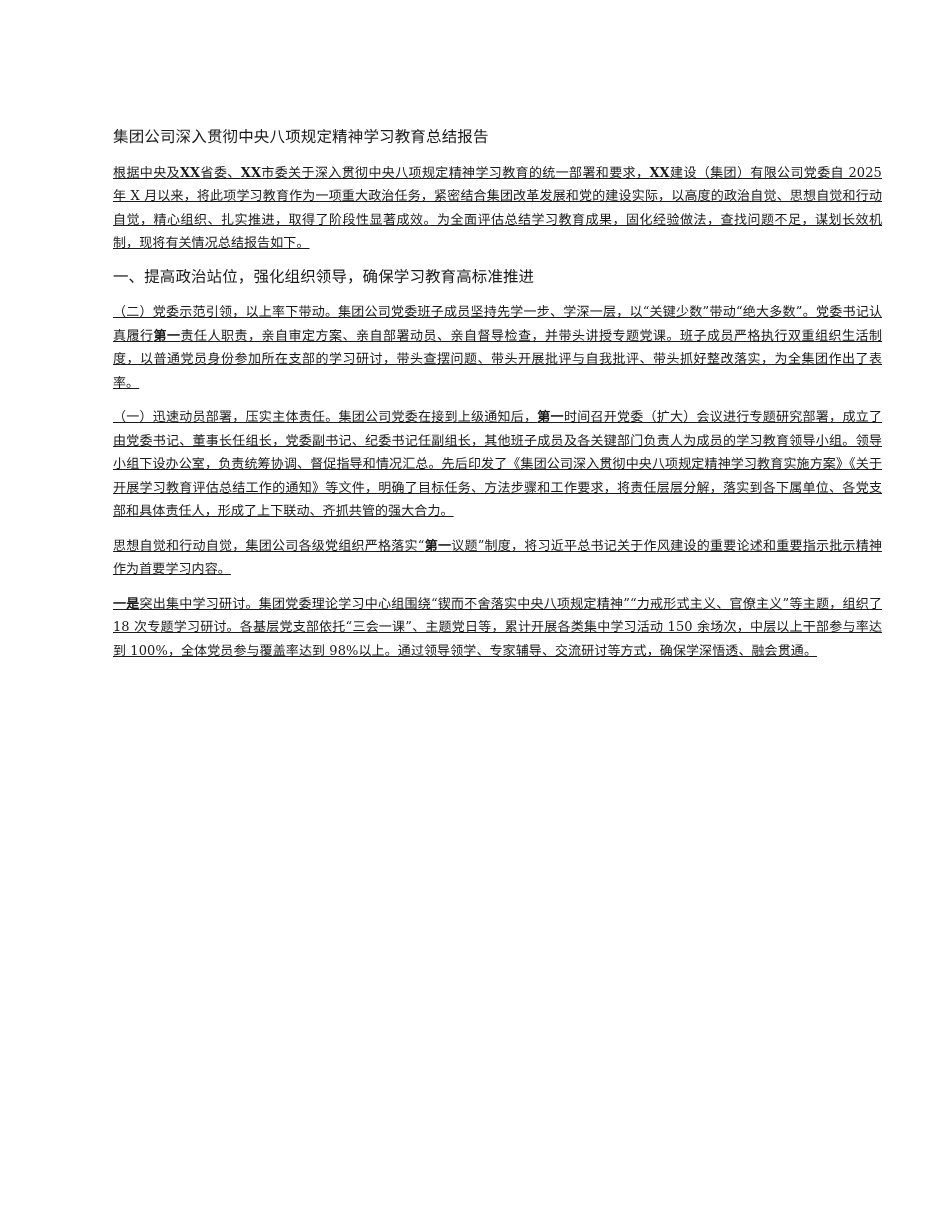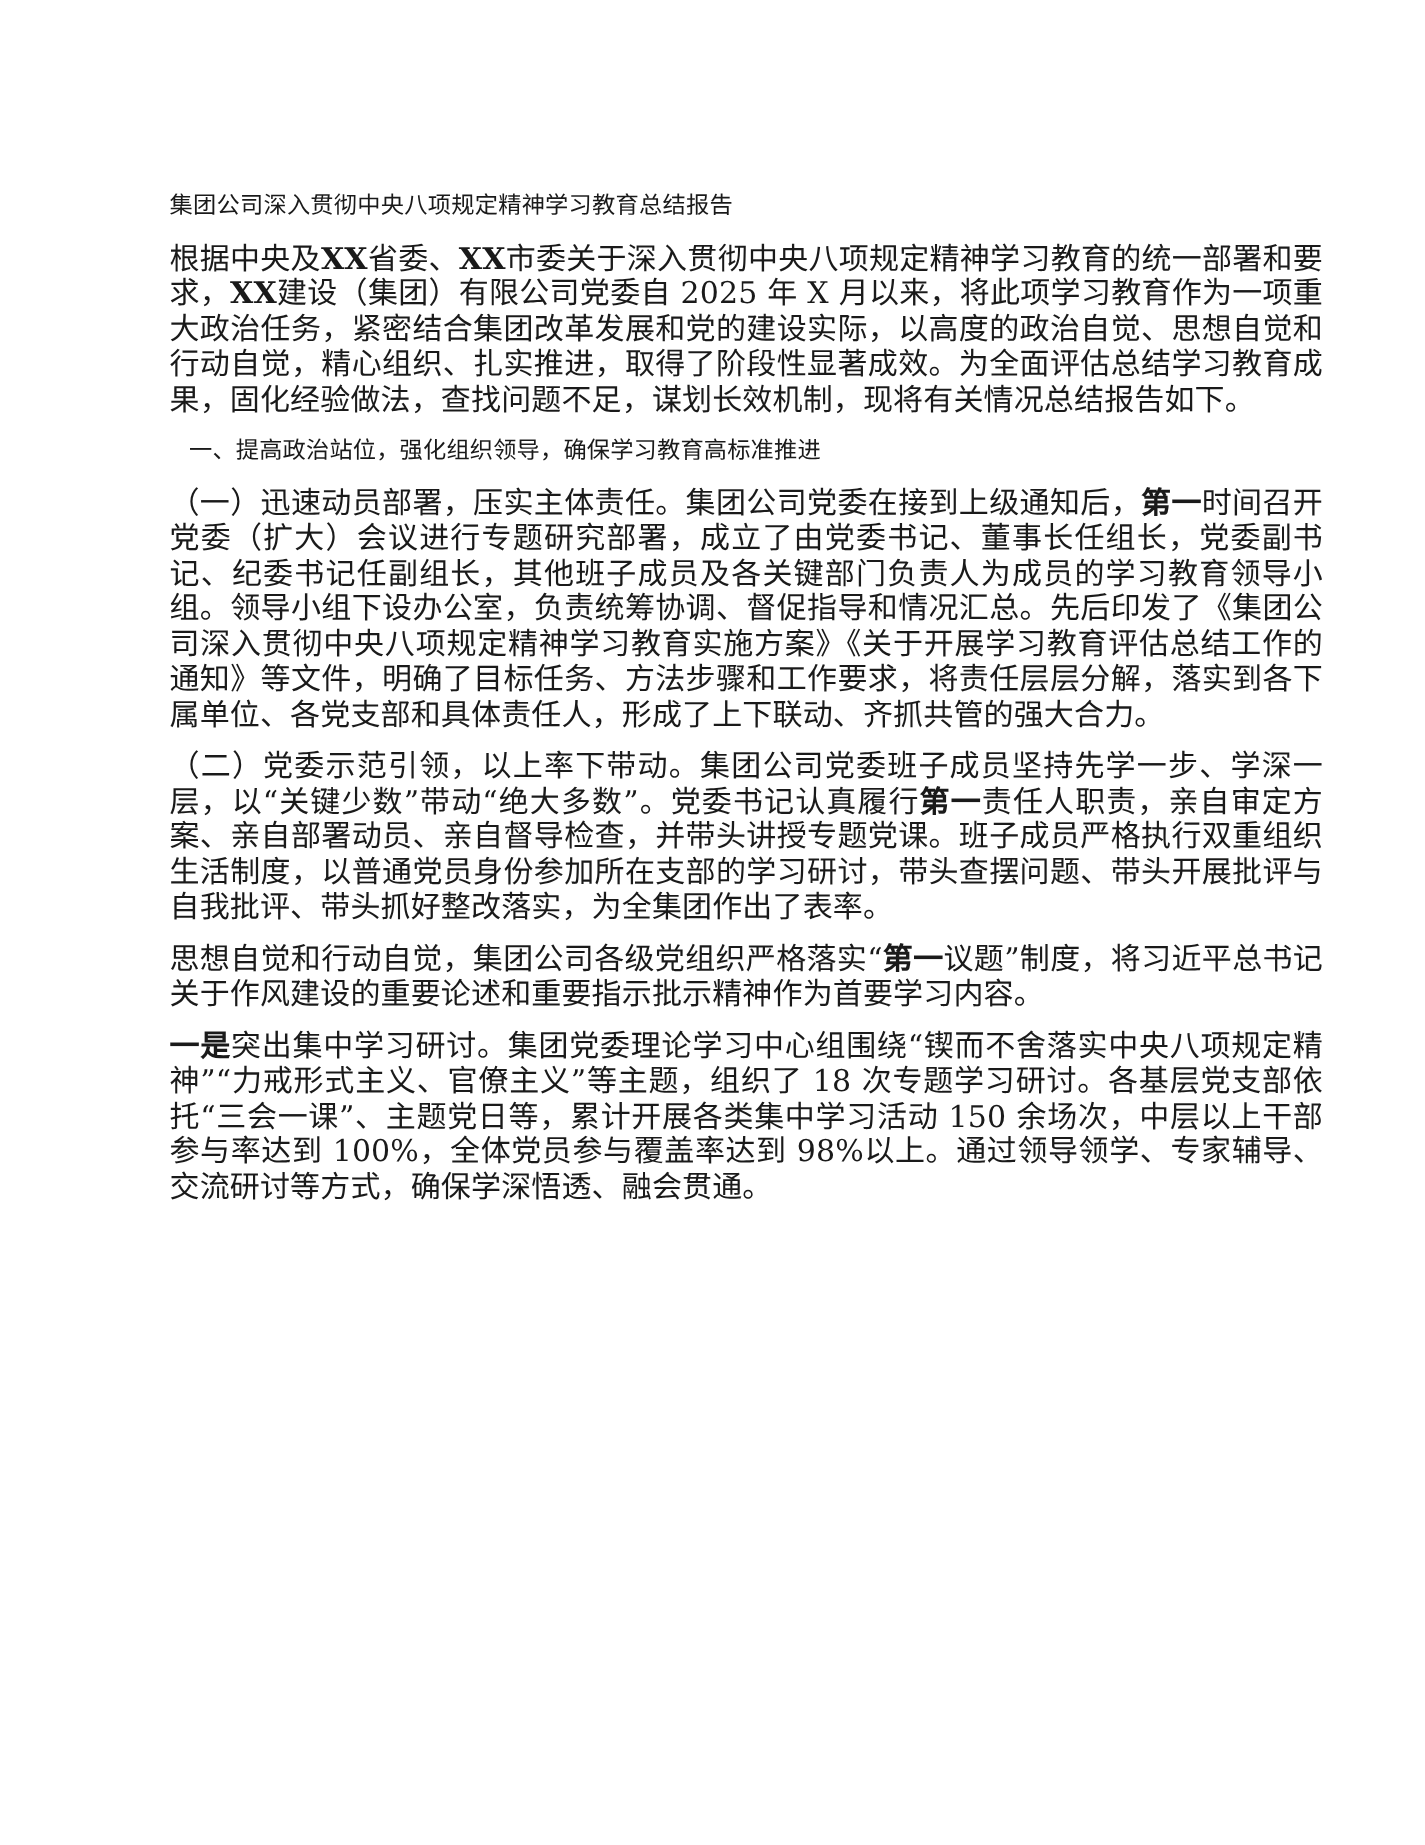--- a/index.html
+++ b/index.html
@@ -25,32 +25,33 @@
   }
   .doc-title {
     font-size: 15.5px;
     line-height: 23.5px;
     font-weight: normal;
     margin: 0 0 11px 0;
     letter-spacing: 0.15px;
     text-align: left;
   }
   p.para {
-    font-size: 20px;
+    font-size: 13px;
     line-height: 23.5px;
     margin: 0 0 11px 0;
     text-align: justify;
     text-justify: inter-ideograph;
     letter-spacing: 0.1px;
     word-break: break-all;
+    text-decoration: underline;
   }
   p.section-head {
     font-size: 15.5px;
     line-height: 23.5px;
-    margin: 0 0 11px 13px;
+    margin: 0 0 11px 0;
     text-align: left;
     letter-spacing: 0.1px;
   }
   p.sub-head {
     text-indent: 0;
   }
   b, .b {
     font-weight: bold;
   }
 </style>
@@ -59,23 +60,23 @@
 
 <div class="page">
 
   <h1 class="doc-title">集团公司深入贯彻中央八项规定精神学习教育总结报告</h1>
 
   <p class="para"><span>根据中央及</span><b>XX</b><span>省委、</span><b>XX</b><span>市委关于深入贯彻中央八项规定精神学习教育的统一部署和要求，</span><b>XX</b><span>建设（集团）有限公司党委自 2025 年 X 月以来，将此项学习教育作为一项重大政治任务，紧密结合集团改革发展和党的建设实际，以高度的政治自觉、思想自觉和行动自觉，精心组织、扎实推进，取得了阶段性显著成效。为全面评估总结学习教育成果，固化经验做法，查找问题不足，谋划长效机制，现将有关情况总结报告如下。</span></p>
 
   <p class="section-head">一、提高政治站位，强化组织领导，确保学习教育高标准推进</p>
 
 
+  <p class="para"><span>（二）党委示范引领，以上率下带动。集团公司党委班子成员坚持先学一步、学深一层，以“关键少数”带动“绝大多数”。党委书记认真履行</span><b>第一</b><span>责任人职责，亲自审定方案、亲自部署动员、亲自督导检查，并带头讲授专题党课。班子成员严格执行双重组织生活制度，以普通党员身份参加所在支部的学习研讨，带头查摆问题、带头开展批评与自我批评、带头抓好整改落实，为全集团作出了表率。</span></p>
+
   <p class="para"><span>（一）迅速动员部署，压实主体责任。集团公司党委在接到上级通知后，</span><b>第一</b><span>时间召开党委（扩大）会议进行专题研究部署，成立了由党委书记、董事长任组长，党委副书记、纪委书记任副组长，其他班子成员及各关键部门负责人为成员的学习教育领导小组。领导小组下设办公室，负责统筹协调、督促指导和情况汇总。先后印发了《集团公司深入贯彻中央八项规定精神学习教育实施方案》《关于开展学习教育评估总结工作的通知》等文件，明确了目标任务、方法步骤和工作要求，将责任层层分解，落实到各下属单位、各党支部和具体责任人，形成了上下联动、齐抓共管的强大合力。</span></p>
-
-  <p class="para"><span>（二）党委示范引领，以上率下带动。集团公司党委班子成员坚持先学一步、学深一层，以“关键少数”带动“绝大多数”。党委书记认真履行</span><b>第一</b><span>责任人职责，亲自审定方案、亲自部署动员、亲自督导检查，并带头讲授专题党课。班子成员严格执行双重组织生活制度，以普通党员身份参加所在支部的学习研讨，带头查摆问题、带头开展批评与自我批评、带头抓好整改落实，为全集团作出了表率。</span></p>
 
 
 
 
   <p class="para"><span>思想自觉和行动自觉，集团公司各级党组织严格落实“</span><b>第一</b><span>议题”制度，将习近平总书记关于作风建设的重要论述和重要指示批示精神作为首要学习内容。</span></p>
 
   <p class="para"><b>一是</b><span>突出集中学习研讨。集团党委理论学习中心组围绕“锲而不舍落实中央八项规定精神”“力戒形式主义、官僚主义”等主题，组织了 18 次专题学习研讨。各基层党支部依托“三会一课”、主题党日等，累计开展各类集中学习活动 150 余场次，中层以上干部参与率达到 100%，全体党员参与覆盖率达到 98%以上。通过领导领学、专家辅导、交流研讨等方式，确保学深悟透、融会贯通。</span></p>
 
 
 </div>

